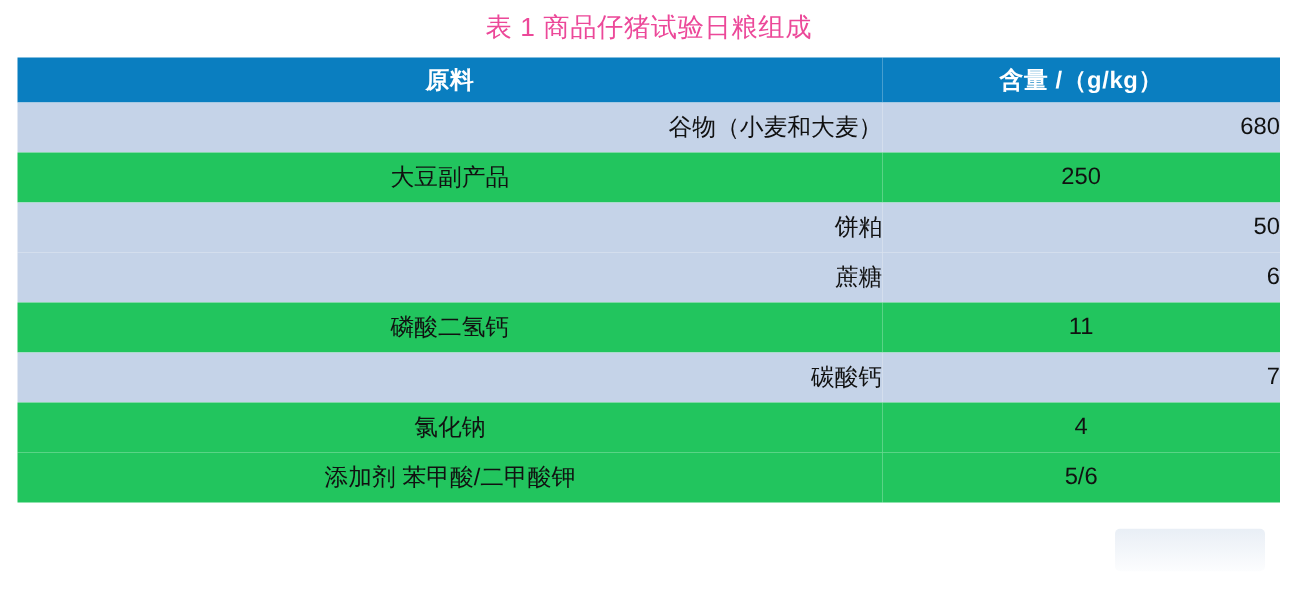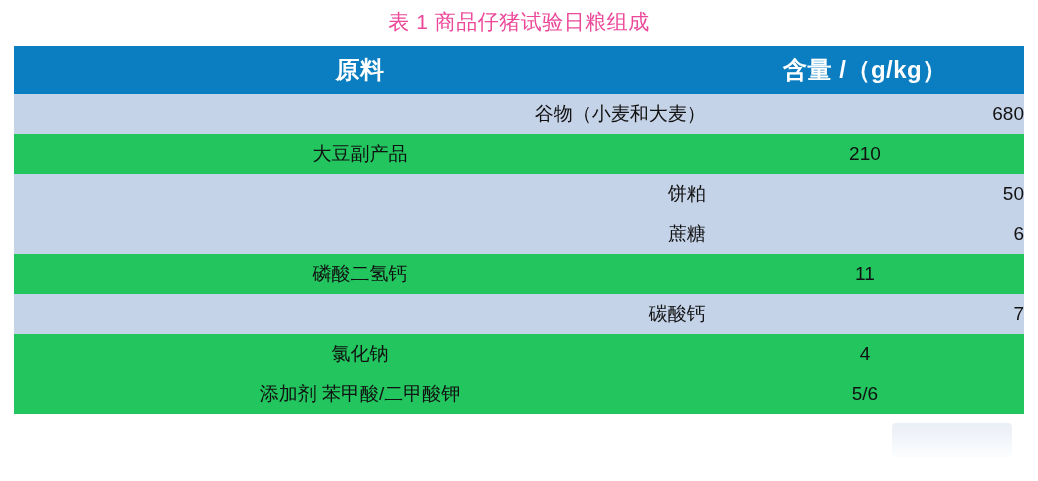--- a/index.html
+++ b/index.html
@@ -37,24 +37,24 @@
     width: 100%;
     border-collapse: collapse;
     table-layout: fixed;
   }
   table.diet-table col.col-ingredient { width: 68.5%; }
   table.diet-table col.col-amount { width: 31.5%; }
 
   table.diet-table thead th {
     background: #0a7ec0;
     color: #ffffff;
-    font-size: 24px;
+    font-size: 19px;
     font-weight: 700;
     text-align: center;
-    height: 48px;
+    height: 36px;
     padding: 0;
     letter-spacing: 0.5px;
   }
   table.diet-table tbody td {
     font-size: 19px;
     text-align: center;
     height: 40px;
     padding: 0;
     color: #111111;
     font-weight: 400;
@@ -96,21 +96,21 @@
           <th>含量 /（g/kg）</th>
         </tr>
       </thead>
       <tbody>
         <tr class="row-odd">
           <td>谷物（小麦和大麦）</td>
           <td>680</td>
         </tr>
         <tr class="row-even">
           <td>大豆副产品</td>
-          <td>210</td>
+          <td>250</td>
         </tr>
         <tr class="row-odd">
           <td>饼粕</td>
           <td>50</td>
         </tr>
         <tr class="row-odd">
           <td>蔗糖</td>
           <td>6</td>
         </tr>
         <tr class="row-even">

